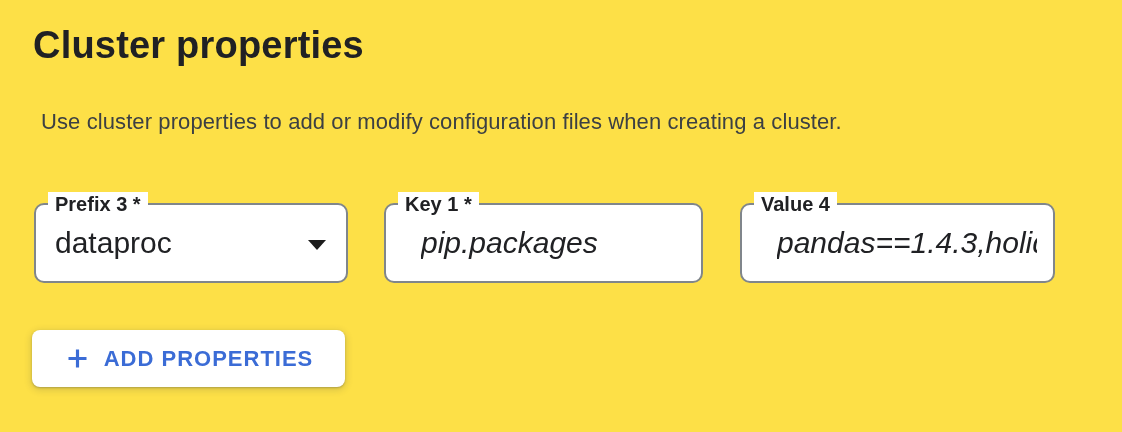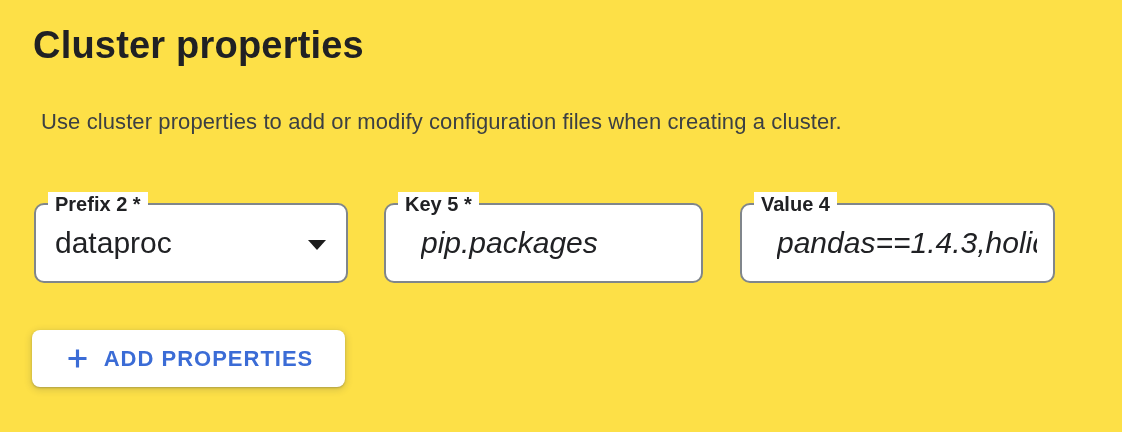--- a/index.html
+++ b/index.html
@@ -135,27 +135,27 @@
 </head>
 <body>
 
 <div class="canvas">
 
   <h1 class="page-title">Cluster properties</h1>
 
   <p class="section-description">Use cluster properties to add or modify configuration files when creating a cluster.</p>
 
   <div class="field field-prefix">
-    <span class="field-label">Prefix 2 *</span>
+    <span class="field-label">Prefix 3 *</span>
     <span class="field-text">dataproc</span>
     <span class="caret-down"></span>
   </div>
 
   <div class="field field-key">
-    <span class="field-label">Key 5 *</span>
+    <span class="field-label">Key 1 *</span>
     <input type="text" value="pip.packages" style="">
   </div>
 
   <div class="field field-value">
     <span class="field-label">Value 4</span>
     <input type="text" value="pandas==1.4.3,holiday" style="">
   </div>
 
   <button class="add-btn">
     <span class="plus-icon">

